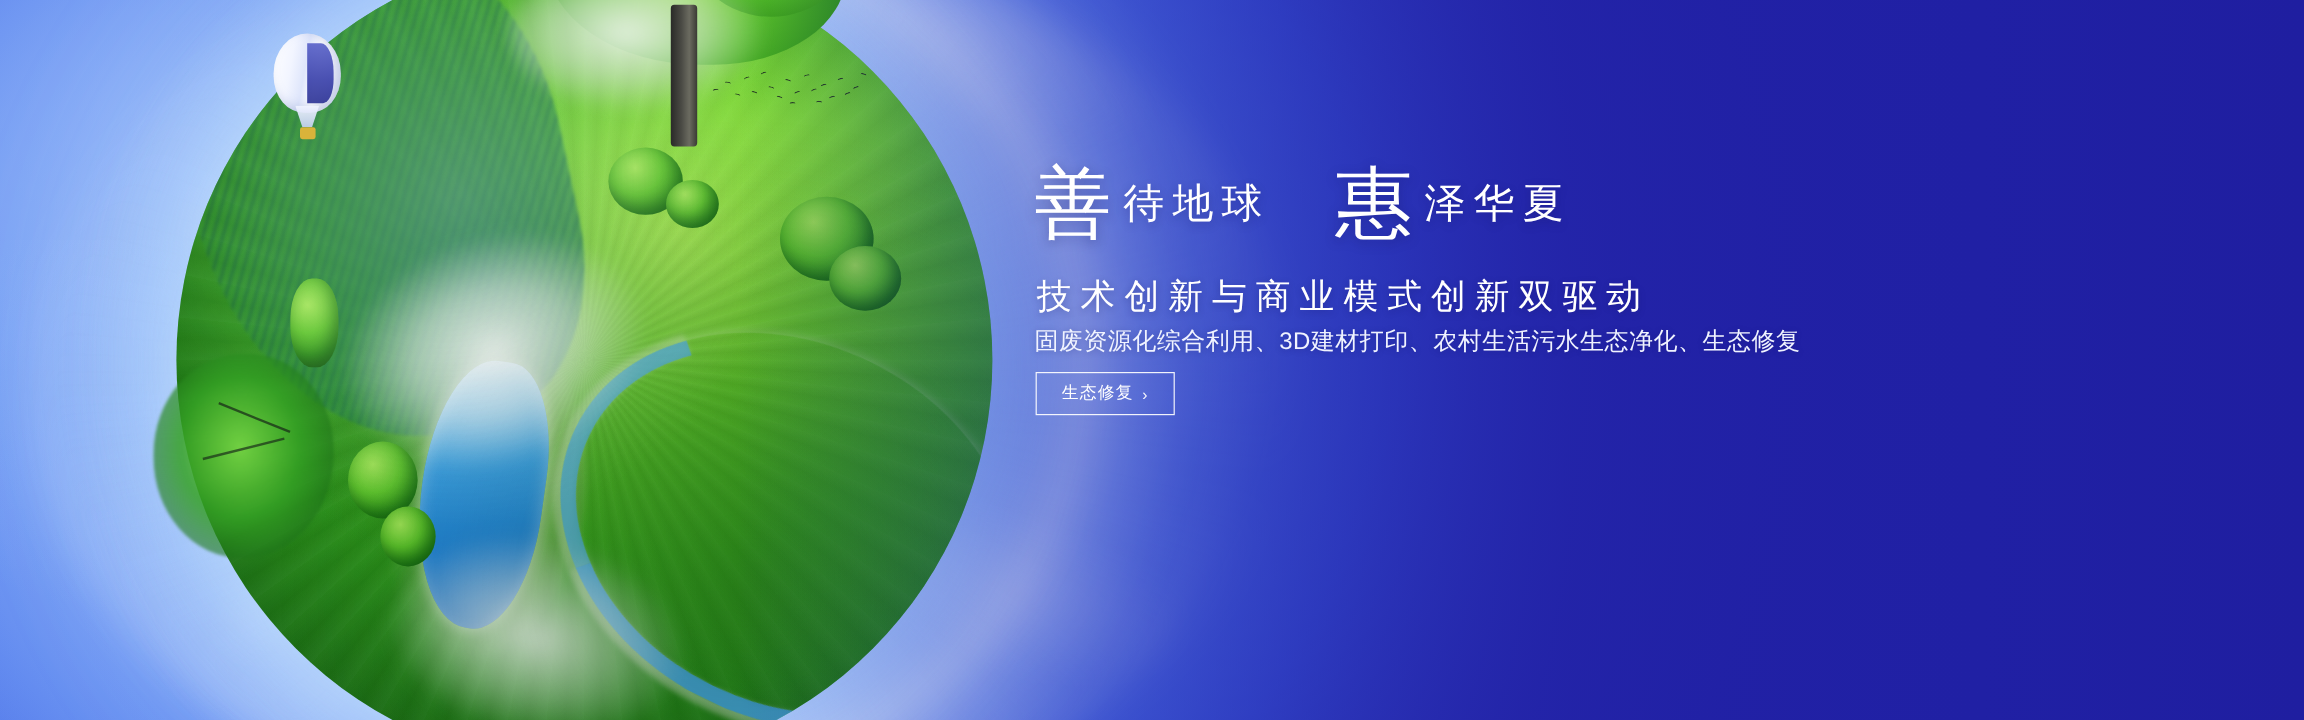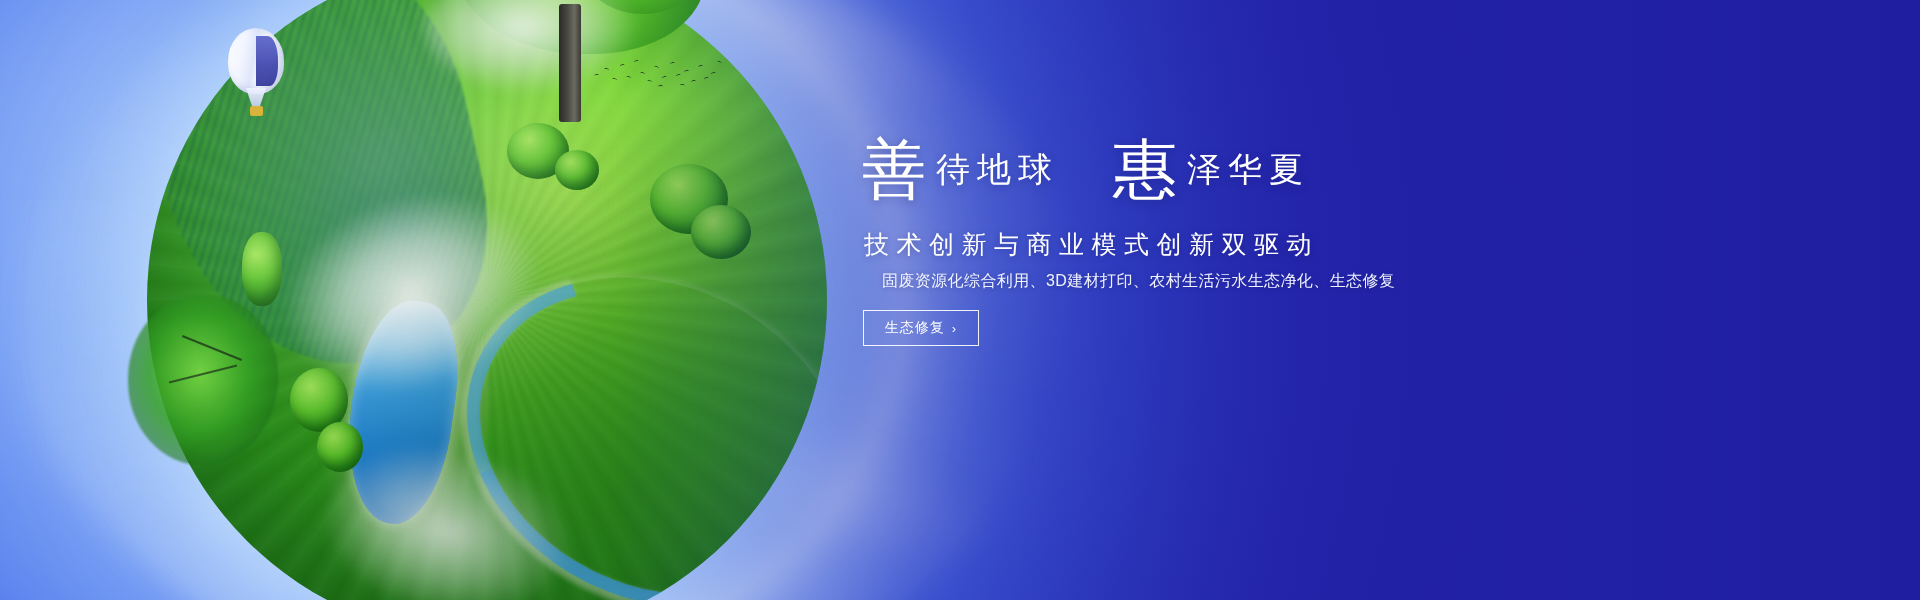--- a/index.html
+++ b/index.html
@@ -321,31 +321,31 @@
     margin-left:10px;
     position:relative;
     top:-10px;
     text-shadow:0 2px 8px rgba(20,20,90,0.3);
   }
   .hl-gap { display:inline-block; width:54px; }
 
   .subtitle {
     position:absolute; left:2px; top:228px;
     color:#ffffff;
-    font-size:25px;
+    font-size:29px;
     letter-spacing:7.5px;
     font-weight:400;
     white-space:nowrap;
     text-shadow:0 1px 6px rgba(20,20,90,0.3);
   }
 
   .desc {
-    position:absolute; left:20px; top:271px;
+    position:absolute; left:0; top:271px;
     color:#f0f3ff;
-    font-size:16px;
+    font-size:20px;
     letter-spacing:0.4px;
     white-space:nowrap;
     text-shadow:0 1px 5px rgba(20,20,90,0.3);
   }
 
   .cta {
     position:absolute; left:1px; top:310px;
     width:116px; height:36px;
     border:1px solid rgba(255,255,255,0.92);
     background:transparent;

